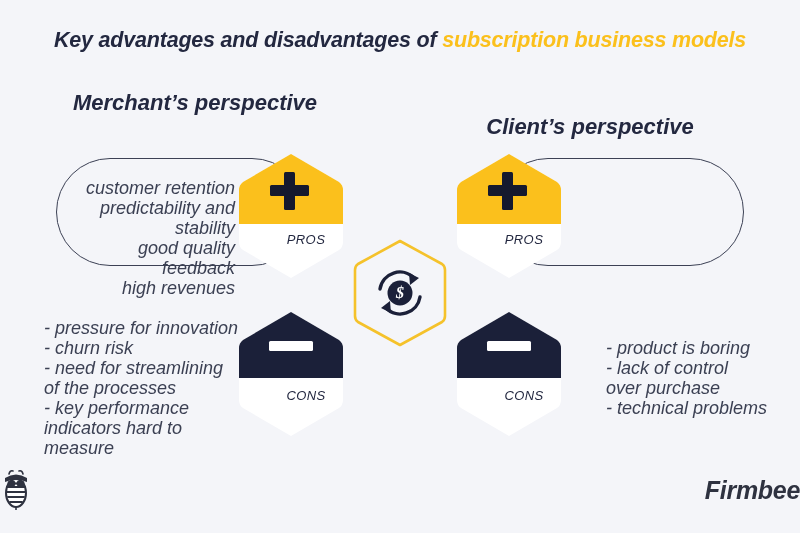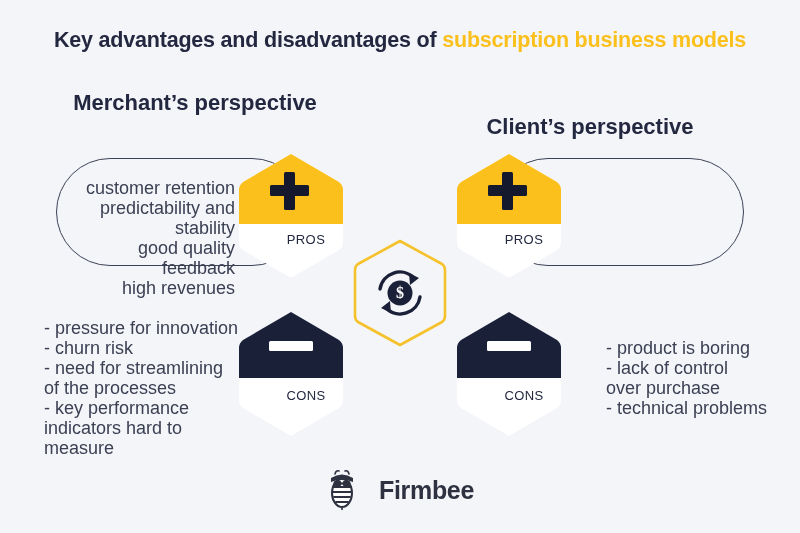--- a/index.html
+++ b/index.html
@@ -12,20 +12,21 @@
     background: #f4f5f9;
     font-family: "Liberation Sans", sans-serif;
     overflow: hidden;
     position: relative;
     color: #2b2f42;
   }
   .canvas {
     position: relative;
     width: 800px;
     height: 533px;
+    font-style: italic;
   }
 
   
   .title {
     position: absolute;
     top: 28px;
     left: 0;
     width: 800px;
     text-align: center;
     font-size: 21.5px;
@@ -113,21 +114,21 @@
   .center-hex svg { display: block; }
 
   
   .logo {
     position: absolute;
     left: 0;
     top: 470px;
     width: 800px;
     display: flex;
     align-items: center;
-    justify-content: center;
+    justify-content: space-between;
     gap: 21px;
   }
   .logo-mark { width: 32px; height: 40px; display: block; }
   .logo-text {
     font-size: 25px;
     font-weight: bold;
     color: #2e3240;
     letter-spacing: -0.3px;
   }
 </style>

